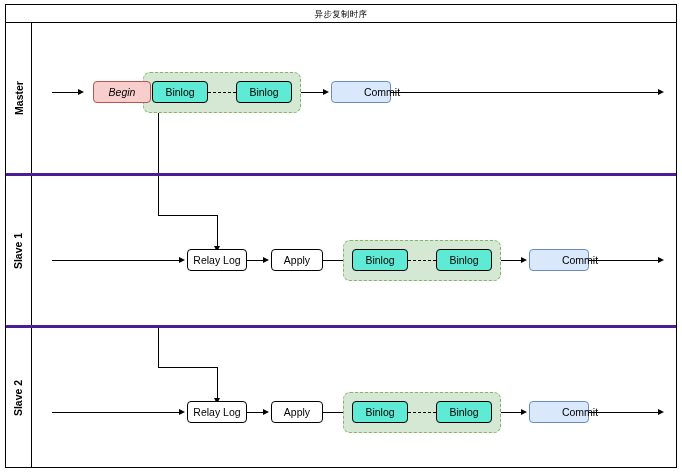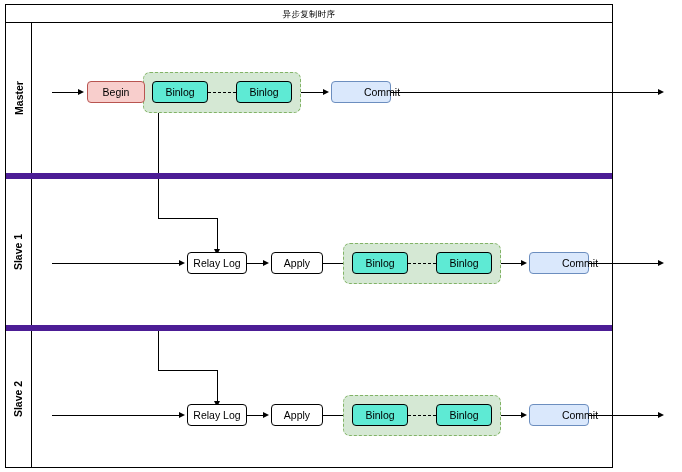--- a/index.html
+++ b/index.html
@@ -19,21 +19,21 @@
     height: 472px;
     background: #ffffff;
     overflow: hidden;
   }
 
   
   .pool {
     position: absolute;
     left: 5px;
     top: 4px;
-    width: 608px;
+    width: 672px;
     height: 464px;
     border: 1px solid #000000;
     box-sizing: border-box;
     background: #ffffff;
   }
 
   .pool-title {
     position: absolute;
     left: 0;
     top: 0;
@@ -49,21 +49,21 @@
     letter-spacing: .3px;
   }
 
   .lane {
     position: absolute;
     left: 0;
     width: 100%;
     box-sizing: border-box;
     background: #ffffff;
   }
-  .lane + .lane { border-top: 6px solid #4c1d95; text-align: right; }
+  .lane + .lane { border-top: 3px solid #4c1d95; text-align: right; }
 
   .lane-label {
     position: absolute;
     left: 0;
     top: 0;
     width: 26px;
     height: 100%;
     border-right: 1px solid #000000;
     box-sizing: border-box;
     display: flex;
@@ -178,21 +178,21 @@
 
       <div class="lane-label">
         <span>Master</span>
       </div>
 
       <div class="lane-body">
 
         <div class="hline" style="left:20px; top:69px; width:28px;"></div>
         <div class="arrow-r" style="left:46px; top:65.5px;"></div>
 
-        <div class="node begin" style="left:55px; top:78px; width:58px; height:22px; top:58px;">
+        <div class="node begin" style="left:61px; top:78px; width:58px; height:22px; top:58px;font-style:italic;">
           <span>Begin</span>
         </div>
 
         <div class="hline" style="left:113px; top:69px; width:14px;"></div>
 
         <div class="group-green" style="left:111px; top:49px; width:158px; height:41px;"></div>
 
         <div class="node binlog" style="left:120px; top:58px; width:56px; height:22px;">
           <span>Binlog</span>
         </div>

